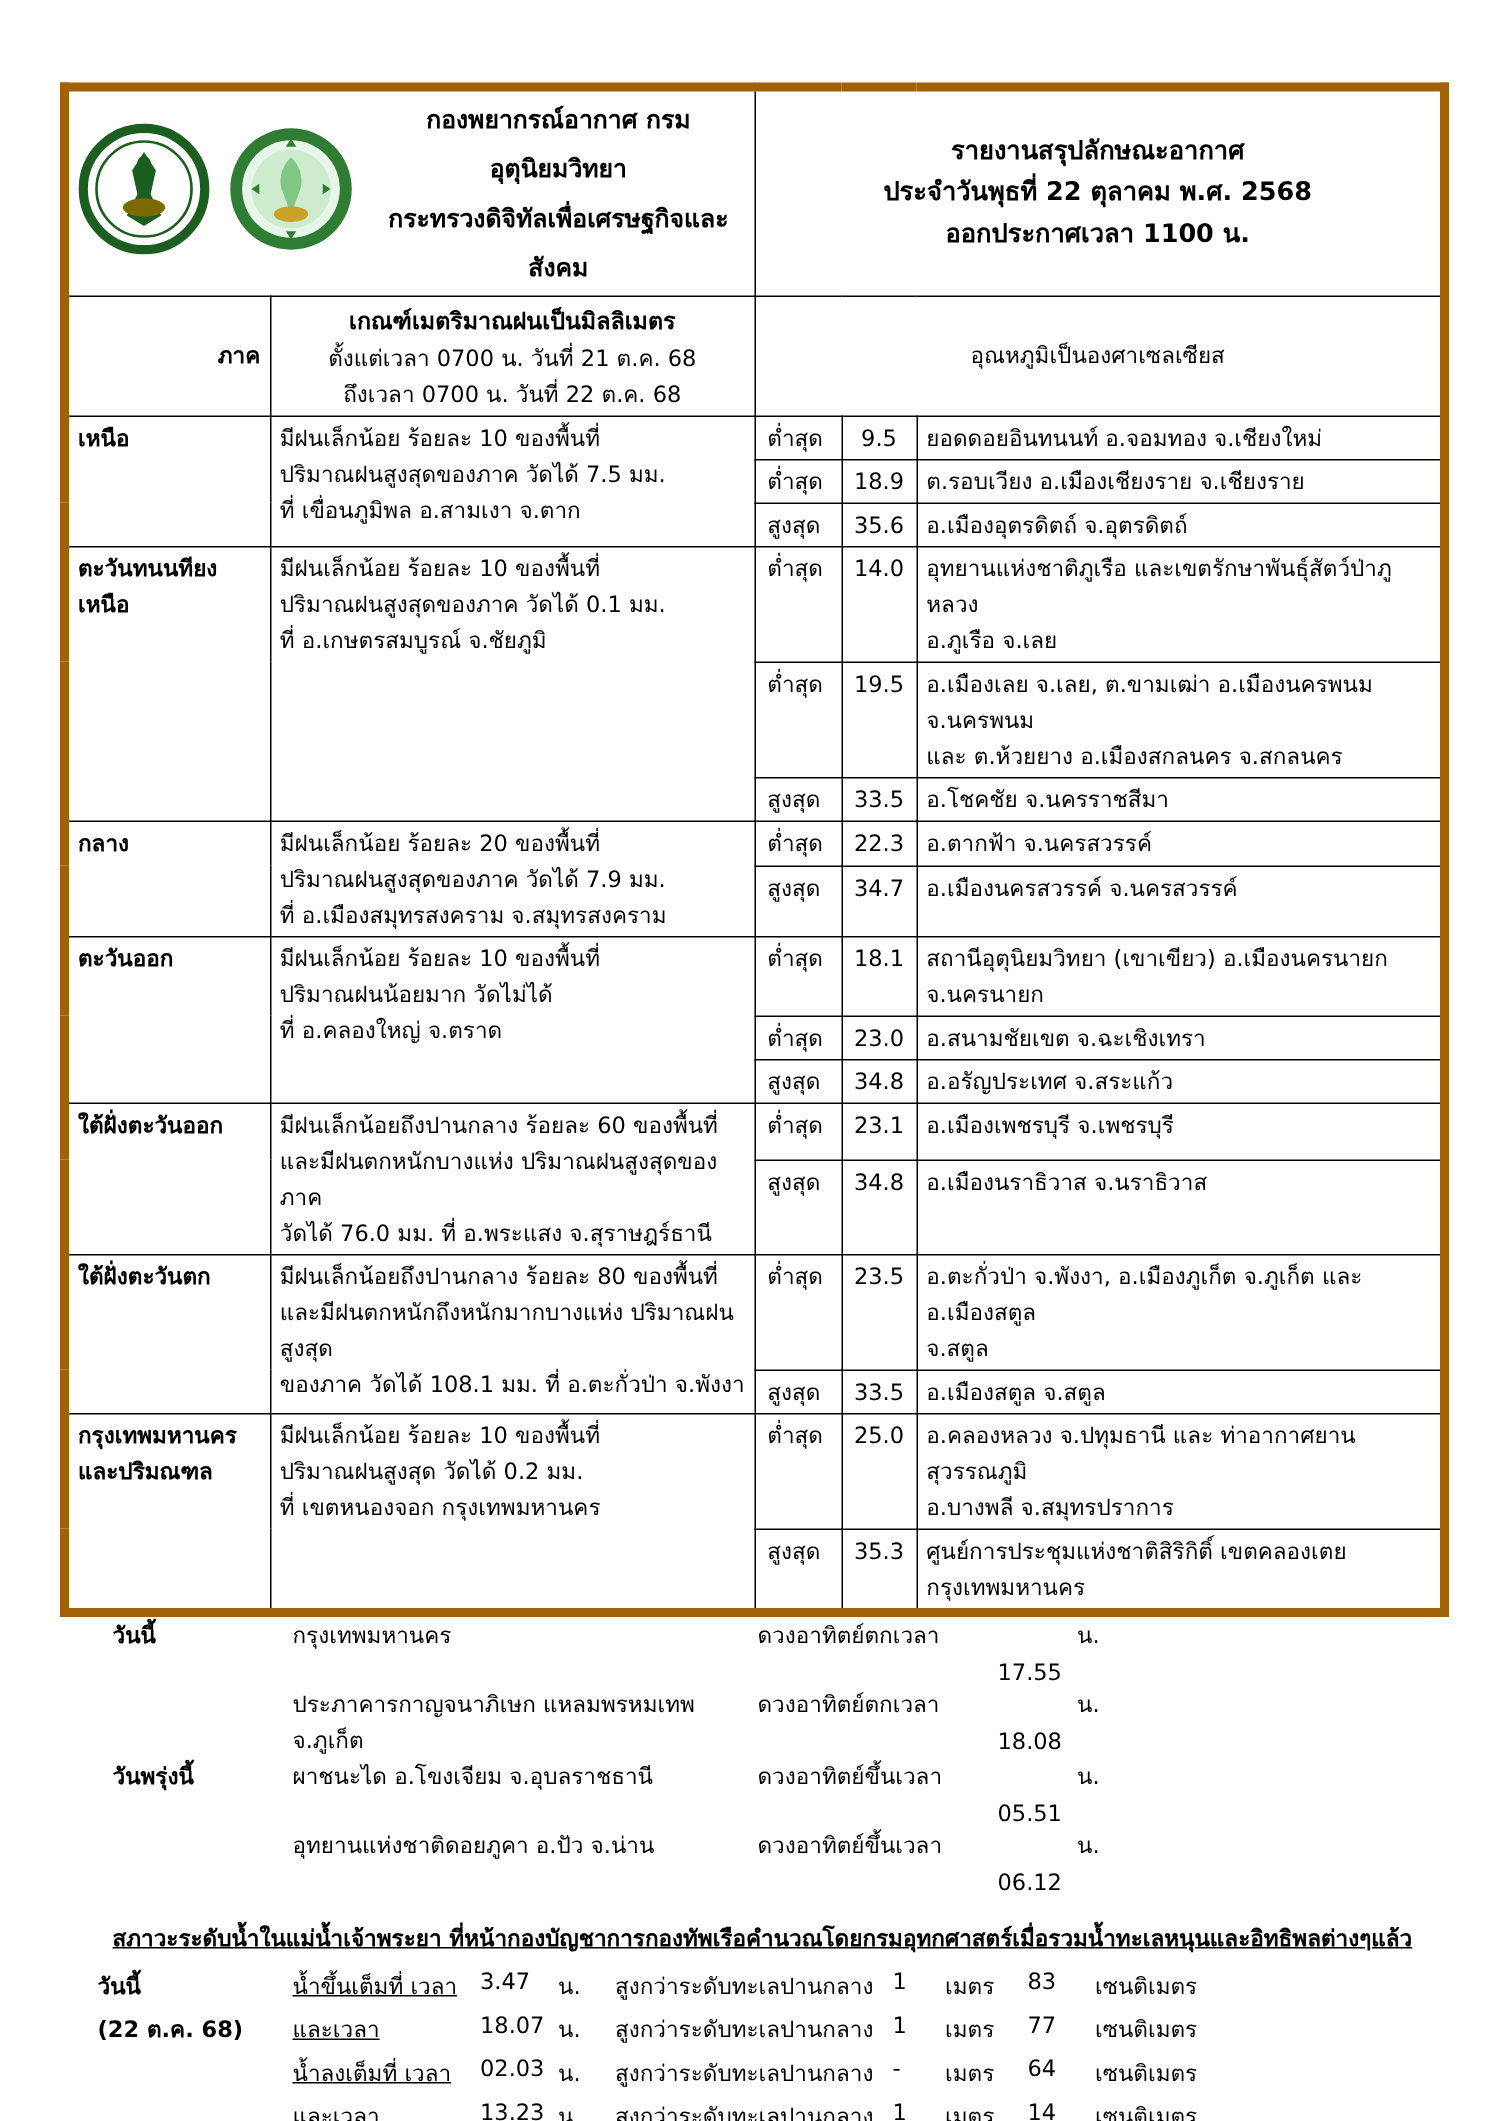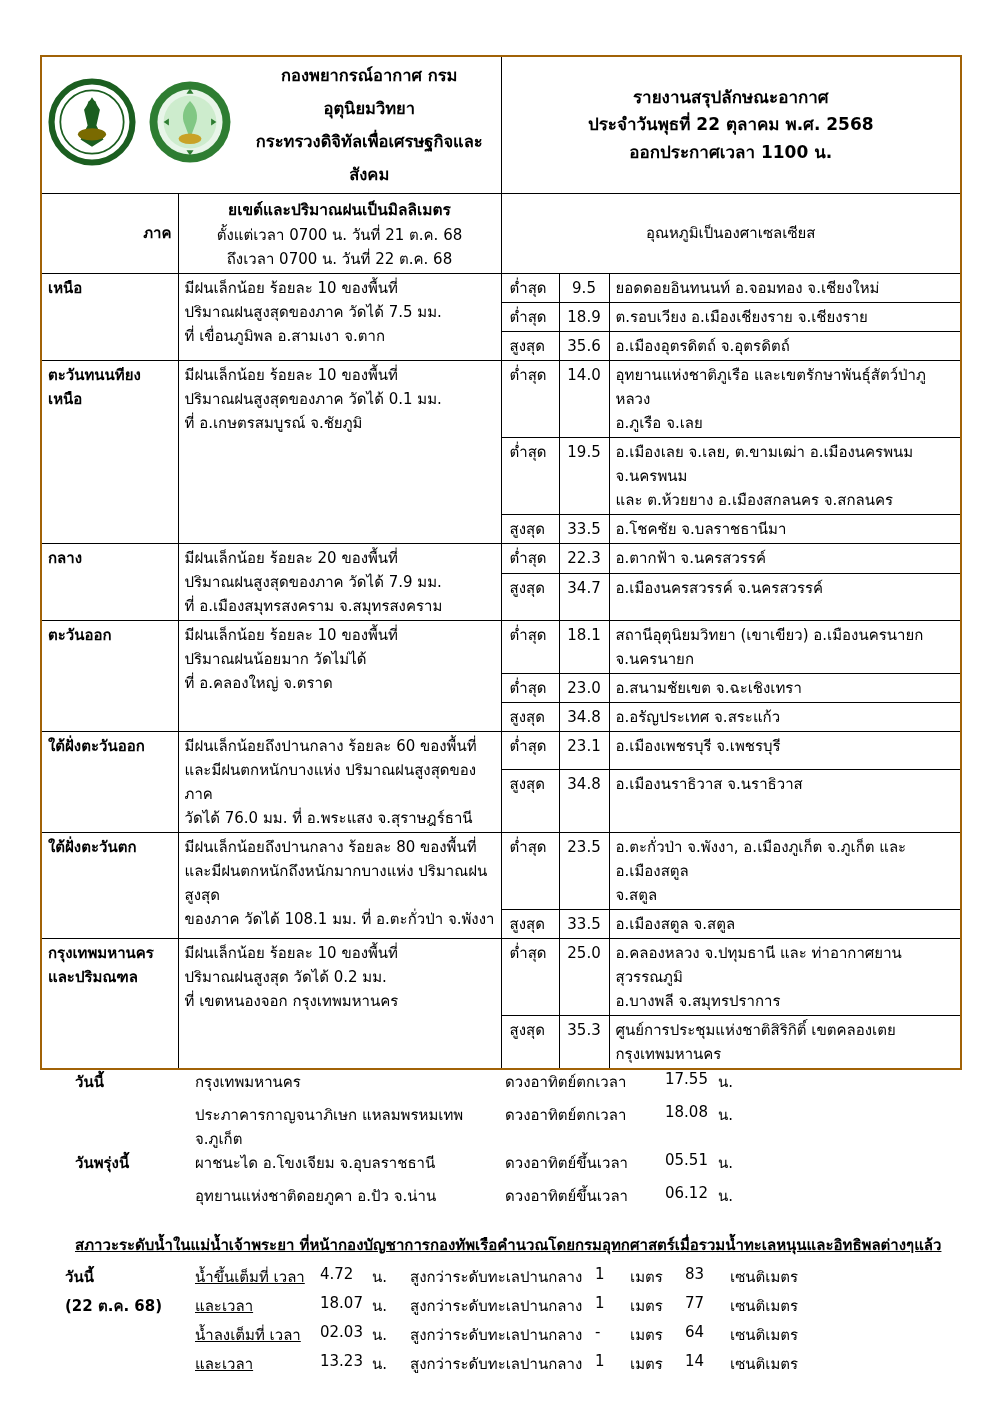--- a/index.html
+++ b/index.html
@@ -5,21 +5,21 @@
   * { box-sizing: border-box; }
   html,body { margin:0; padding:0; background:#ffffff; }
   body {
     width:1000px; height:1414px;
     font-family:"DejaVu Sans","Liberation Sans",sans-serif;
     color:#000; font-size:15px;
   }
   .page { width:1000px; height:1414px; padding:55px 40px 0 40px; position:relative; }
 
   
-  table.main { border-collapse:collapse; width:920px; table-layout:fixed; border:2px solid #a16207; }
+  table.main { border-collapse:collapse; width:920px; table-layout:fixed; border:6px solid #a16207; }
   table.main td { border:1px solid #000; padding:2px 6px; vertical-align:top; line-height:1.6; }
   col.c-region { width:137px; }
   col.c-rain   { width:323px; }
   col.c-tlabel { width:58px; }
   col.c-tvalue { width:50px; }
   col.c-tloc   { width:352px; }
 
   .logo-cell { padding:6px 4px; }
   .logo-wrap { display:flex; align-items:center; gap:10px; }
   .logo-wrap svg { flex:0 0 auto; }
@@ -38,21 +38,21 @@
   .t-loc { white-space:pre-line; }
 
   
   .section-title { font-weight:bold; text-decoration:underline; margin:16px 0 8px 22px; }
   .tide-title { margin-left:35px; }
 
   .sun-row { display:flex; align-items:flex-start; min-height:33px; padding-left:35px; }
   .sun-day   { width:120px; font-weight:bold; }
   .sun-place { width:310px; }
   .sun-event { width:160px; }
-  .sun-time  { width:53px; }
+  .sun-time  { width:53px;margin-top:28px; }
 
   .tide-row { display:flex; align-items:flex-start; min-height:29px; padding-left:25px; }
   .tide-day    { width:130px; font-weight:bold; }
   .tide-type   { width:125px;text-decoration:underline; }
   .tide-time   { width:52px; }
   .tide-tu     { width:38px; }
   .tide-phrase { width:185px; }
   .tide-m      { width:35px; }
   .tide-mu     { width:55px; }
   .tide-cm     { width:45px; }
@@ -103,21 +103,21 @@
       <td colspan="3" class="title-cell">
         <div>รายงานสรุปลักษณะอากาศ</div>
         <div>ประจำวันพุธที่ 22 ตุลาคม พ.ศ. 2568</div>
         <div>ออกประกาศเวลา 1100 น.</div>
       </td>
     </tr>
 
     <tr style="height:63px;">
       <td class="region-hdr">ภาค</td>
       <td class="rain-hdr">
-        <div class="rt">ยเขต์และปริมาณฝนเป็นมิลลิเมตร</div>
+        <div class="rt">เกณฑ์เมตริมาณฝนเป็นมิลลิเมตร</div>
         <div>ตั้งแต่เวลา 0700 น. วันที่ 21 ต.ค. 68</div>
         <div>ถึงเวลา 0700 น. วันที่ 22 ต.ค. 68</div>
       </td>
       <td colspan="3" class="temp-hdr">อุณหภูมิเป็นองศาเซลเซียส</td>
     </tr>
 
     <tr style="height:26px;">
       <td rowspan="3" class="region-name">เหนือ</td>
       <td rowspan="3" class="rain-cell">มีฝนเล็กน้อย ร้อยละ 10 ของพื้นที่
 ปริมาณฝนสูงสุดของภาค วัดได้ 7.5 มม.
@@ -149,21 +149,21 @@
     </tr>
     <tr style="height:50px;">
       <td class="t-label">ต่ำสุด</td>
       <td class="t-value">19.5</td>
       <td class="t-loc">อ.เมืองเลย จ.เลย, ต.ขามเฒ่า อ.เมืองนครพนม จ.นครพนม
 และ ต.ห้วยยาง อ.เมืองสกลนคร จ.สกลนคร</td>
     </tr>
     <tr style="height:26px;">
       <td class="t-label">สูงสุด</td>
       <td class="t-value">33.5</td>
-      <td class="t-loc">อ.โชคชัย จ.บลราชธานีมา</td>
+      <td class="t-loc">อ.โชคชัย จ.นครราชสีมา</td>
     </tr>
 
     <tr style="height:26px;">
       <td rowspan="2" class="region-name">กลาง</td>
       <td rowspan="2" class="rain-cell">มีฝนเล็กน้อย ร้อยละ 20 ของพื้นที่
 ปริมาณฝนสูงสุดของภาค วัดได้ 7.9 มม.
 ที่ อ.เมืองสมุทรสงคราม จ.สมุทรสงคราม</td>
       <td class="t-label">ต่ำสุด</td>
       <td class="t-value">22.3</td>
       <td class="t-loc">อ.ตากฟ้า จ.นครสวรรค์</td>
@@ -272,21 +272,21 @@
     <span class="sun-event">ดวงอาทิตย์ขึ้นเวลา</span>
     <span class="sun-time">06.12</span>
     <span class="sun-unit">น.</span>
   </div>
 
   <div class="section-title tide-title">สภาวะระดับน้ำในแม่น้ำเจ้าพระยา ที่หน้ากองบัญชาการกองทัพเรือคำนวณโดยกรมอุทกศาสตร์เมื่อรวมน้ำทะเลหนุนและอิทธิพลต่างๆแล้ว</div>
 
   <div class="tide-row">
     <span class="tide-day">วันนี้</span>
     <span class="tide-type">น้ำขึ้นเต็มที่ เวลา</span>
-    <span class="tide-time">4.72</span>
+    <span class="tide-time">3.47</span>
     <span class="tide-tu">น.</span>
     <span class="tide-phrase">สูงกว่าระดับทะเลปานกลาง</span>
     <span class="tide-m">1</span>
     <span class="tide-mu">เมตร</span>
     <span class="tide-cm">83</span>
     <span class="tide-cmu">เซนติเมตร</span>
   </div>
   <div class="tide-row">
     <span class="tide-day">(22 ต.ค. 68)</span>
     <span class="tide-type">และเวลา</span>

